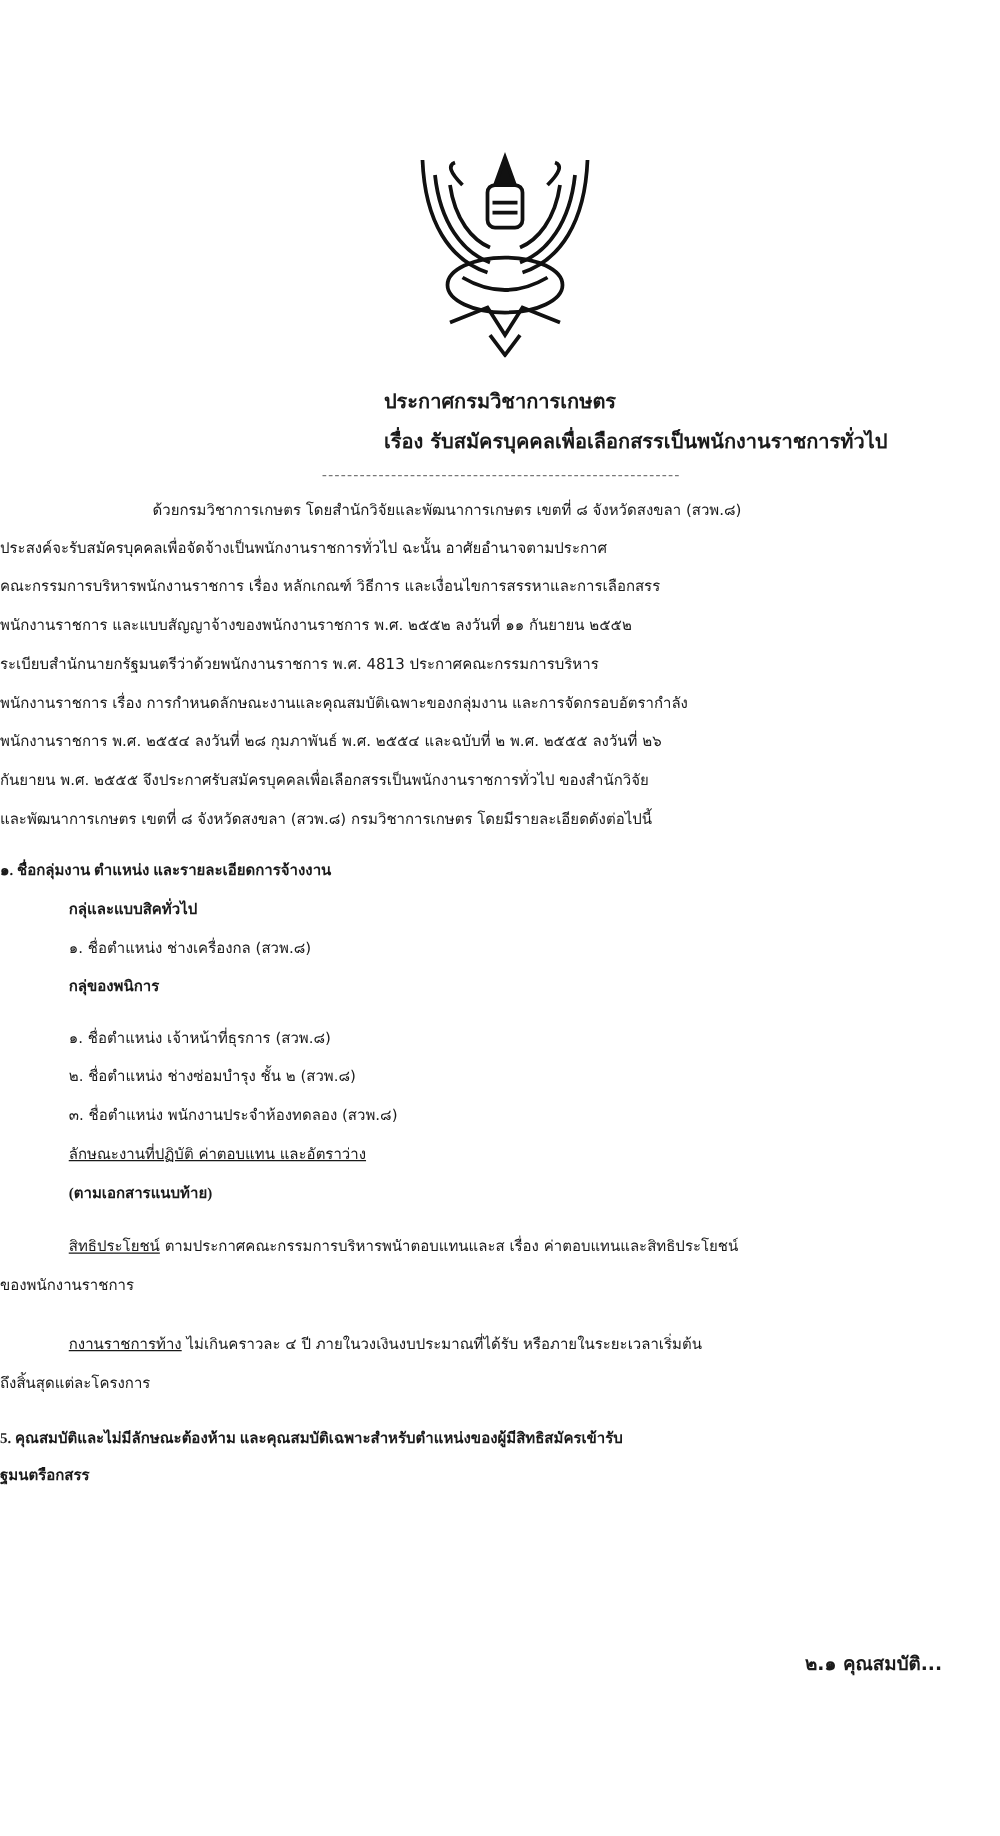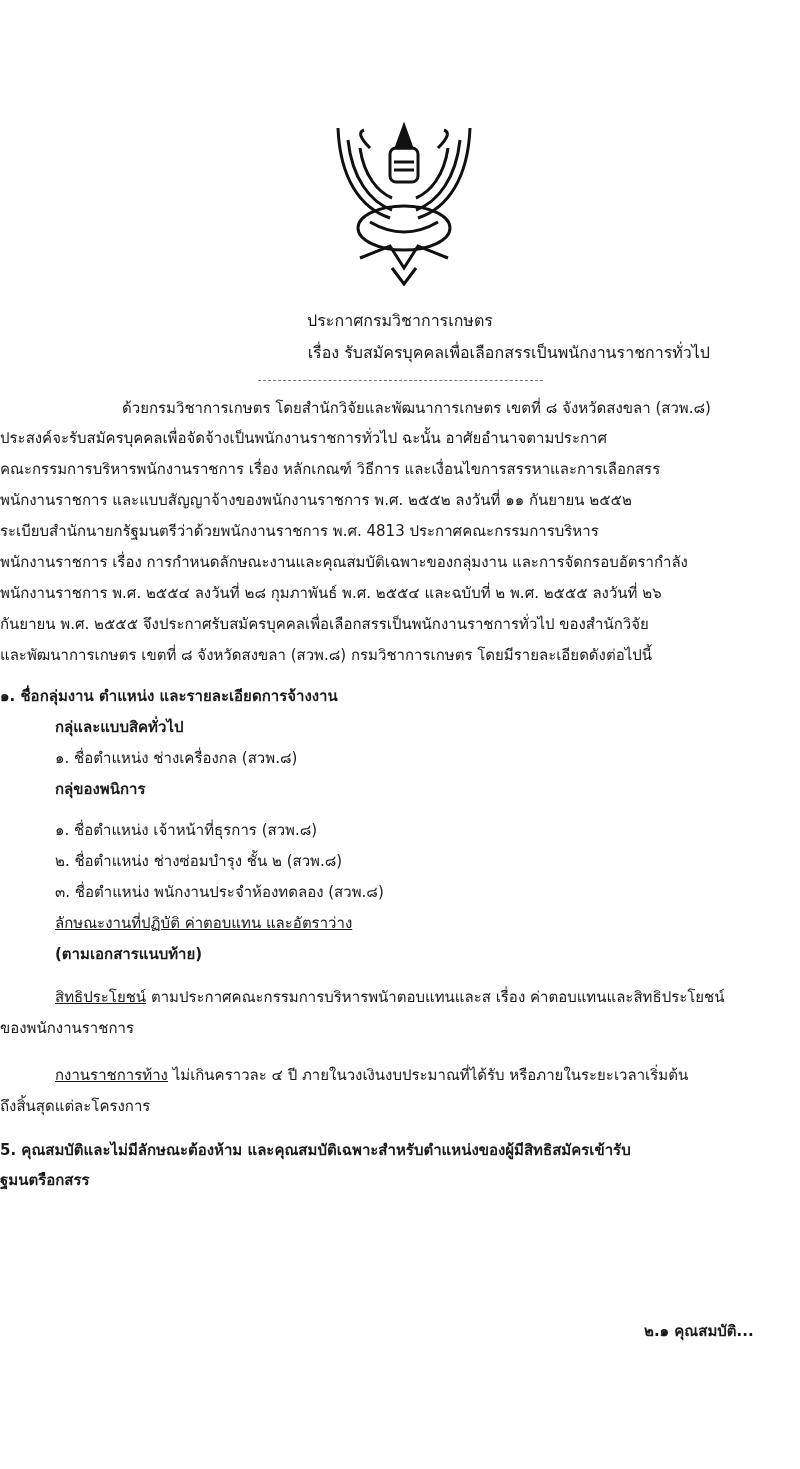--- a/index.html
+++ b/index.html
@@ -2,26 +2,26 @@
 <html><head>
   <meta charset="utf-8">
   <style>
     html, body { margin: 0; padding: 0; background: #ffffff; }
     body {
       width: 800px; height: 1469px; position: relative; overflow: hidden;
       font-family: "DejaVu Sans", "Liberation Sans", sans-serif;
       color: #1a1a1a;
     }
     .emblem { position: absolute; left: 330px; top: 118px; width: 148px; height: 168px; }
-    .title { position: absolute; left: 0; width: 800px; text-align: center; font-size: 16px; font-weight: normal; }
+    .title { position: absolute; left: 0; width: 800px; text-align: center; font-size: 16px; font-weight: bold; }
     .t1 { top: 308px; }
     .t2 { top: 340px; left: 150px; width: 560px; text-align: right; }
     .sep { position: absolute; left: 258px; top: 380px; width: 285px; border-top: 1px dashed #777; }
-    .line { position: absolute; white-space: nowrap; font-size: 15px; line-height: 20px; }
-    .b { font-weight: bold; }
+    .line { position: absolute; white-space: nowrap; font-size: 12px; line-height: 20px; }
+    .b { font-weight: bold; font-family: Liberation Serif, serif; }
     .u { text-decoration: underline; }
     .dots { position: absolute; left: 644px; top: 1319px; font-size: 15px; font-weight: bold; }
   </style>
 </head>
 <body>
 
 <svg class="emblem" viewBox="0 0 148 168">
   <g fill="none" stroke="#111" stroke-width="3">
     <path d="M74 8 L66 30 L82 30 Z" fill="#111"></path>
     <rect x="60" y="30" width="28" height="34" rx="6"></rect>

